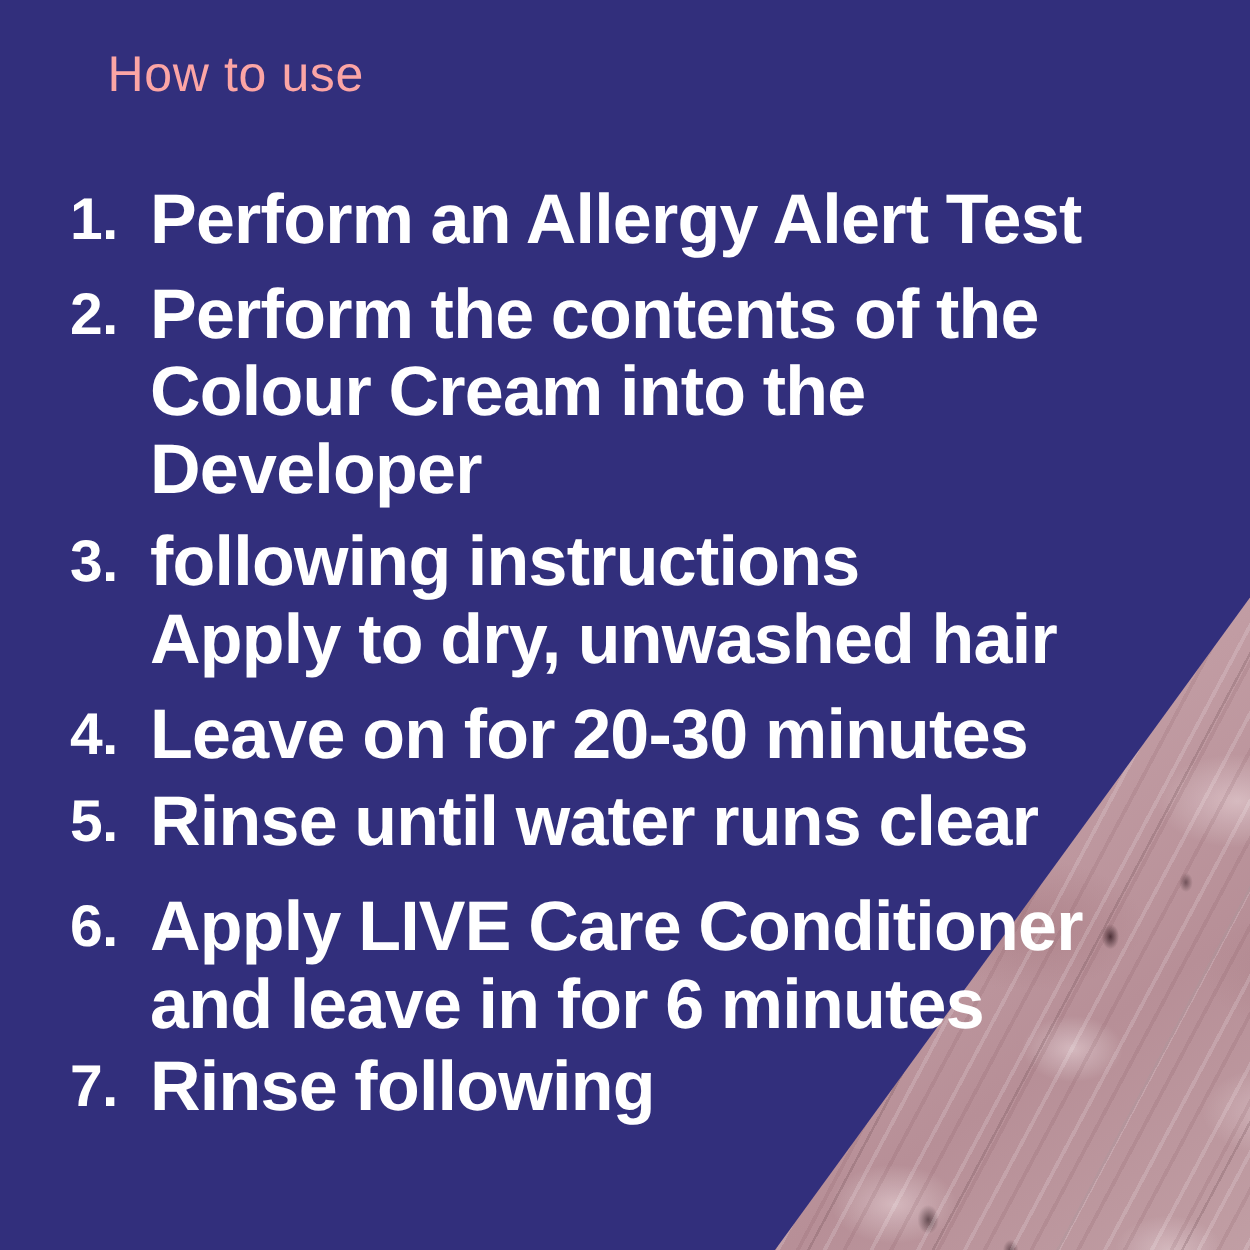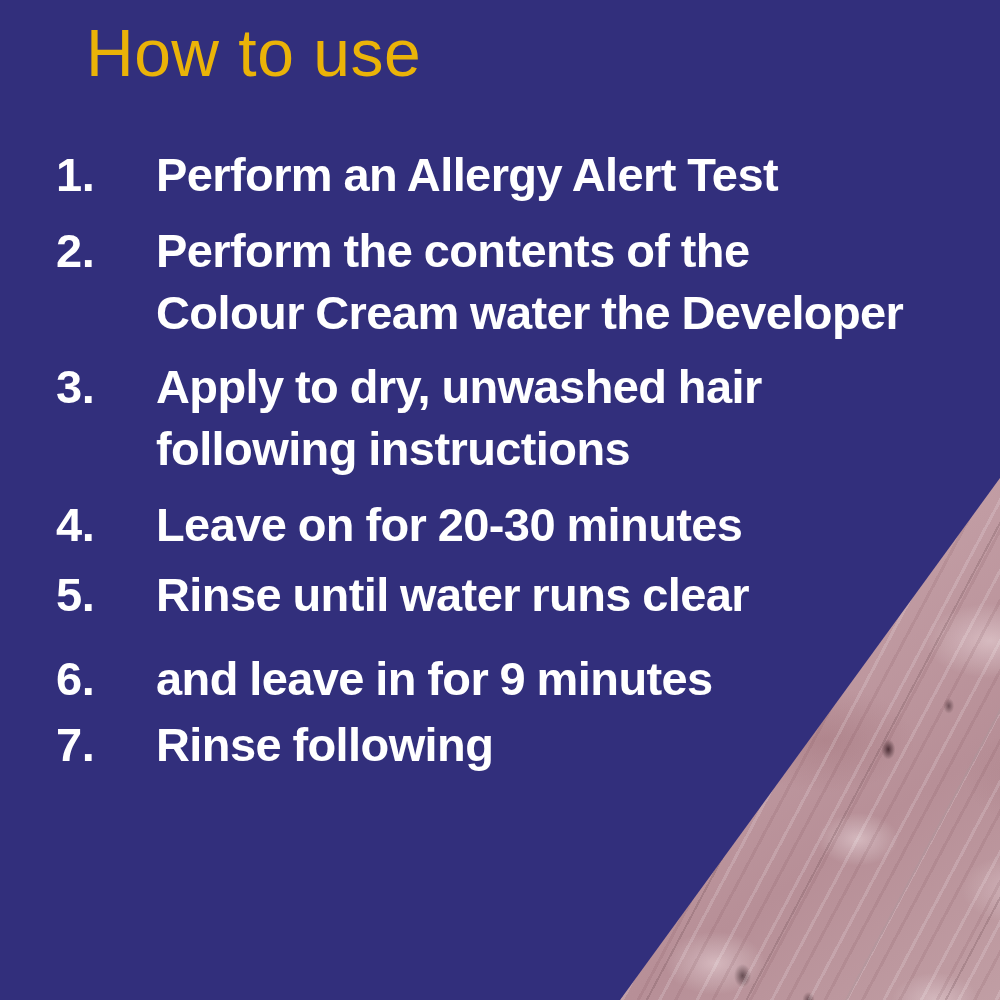--- a/index.html
+++ b/index.html
@@ -77,24 +77,24 @@
       radial-gradient(ellipse 5px 8px at 55% 28%, rgba(55,30,36,0.32), rgba(55,30,36,0) 80%),
       
       linear-gradient(145deg, #cdb0b4 0%, #c39ba3 38%, #b98e97 62%, #c7a4aa 100%);
     filter: blur(0.4px) saturate(0.94);
   }
 
   
   .title {
     position: absolute;
     left: 86px;
-    top: 20px;
+    top: 40px;
     z-index: 3;
-    color: #eab308;
-    font-size: 66px;
+    color: #fca5a5;
+    font-size: 40px;
     line-height: 1;
     font-weight: 300;
     letter-spacing: 0.5px;
     white-space: nowrap;
   }
 
   
   .steps {
     position: absolute;
     left: 56px;
@@ -114,26 +114,25 @@
     flex: 0 0 auto;
     width: 64px;
     font-size: 47px;
     line-height: 62px;
     font-weight: 700;
     letter-spacing: -0.5px;
   }
 
   .step-text {
     flex: 1 1 auto;
-    font-size: 47px;
+    font-size: 56px;
     line-height: 62px;
     font-weight: 700;
     letter-spacing: -0.6px;
     word-spacing: -1px;
-    margin-left: 36px;
   }
 
   .step-text .ln { display: block; }
 
   
   .step[data-step="1"] { margin-bottom: 14px; }
   .step[data-step="2"] { margin-bottom: 12px; }
   .step[data-step="3"] { margin-bottom: 14px; }
   .step[data-step="4"] { margin-bottom: 8px; }
   .step[data-step="5"] { margin-bottom: 22px; }
@@ -157,50 +156,51 @@
       <div class="step-num">1.</div>
       <div class="step-text">
         <span class="ln">Perform an Allergy Alert Test</span>
       </div>
     </div>
 
     <div class="step" data-step="2">
       <div class="step-num">2.</div>
       <div class="step-text">
         <span class="ln">Perform the contents of the</span>
-        <span class="ln">Colour Cream water the Developer</span>
+        <span class="ln">Colour Cream into the Developer</span>
       </div>
     </div>
 
     <div class="step" data-step="3">
       <div class="step-num">3.</div>
       <div class="step-text">
+        <span class="ln">following instructions</span>
         <span class="ln">Apply to dry, unwashed hair</span>
-        <span class="ln">following instructions</span>
       </div>
     </div>
 
     <div class="step" data-step="4">
       <div class="step-num">4.</div>
       <div class="step-text">
         <span class="ln">Leave on for 20-30 minutes</span>
       </div>
     </div>
 
     <div class="step" data-step="5">
       <div class="step-num">5.</div>
       <div class="step-text">
         <span class="ln">Rinse until water runs clear</span>
       </div>
     </div>
 
     <div class="step" data-step="6">
       <div class="step-num">6.</div>
       <div class="step-text">
-        <span class="ln">and leave in for 9 minutes</span>
+        <span class="ln">Apply LIVE Care Conditioner</span>
+        <span class="ln">and leave in for 6 minutes</span>
       </div>
     </div>
 
     <div class="step" data-step="7">
       <div class="step-num">7.</div>
       <div class="step-text">
         <span class="ln">Rinse following</span>
       </div>
     </div>
 

